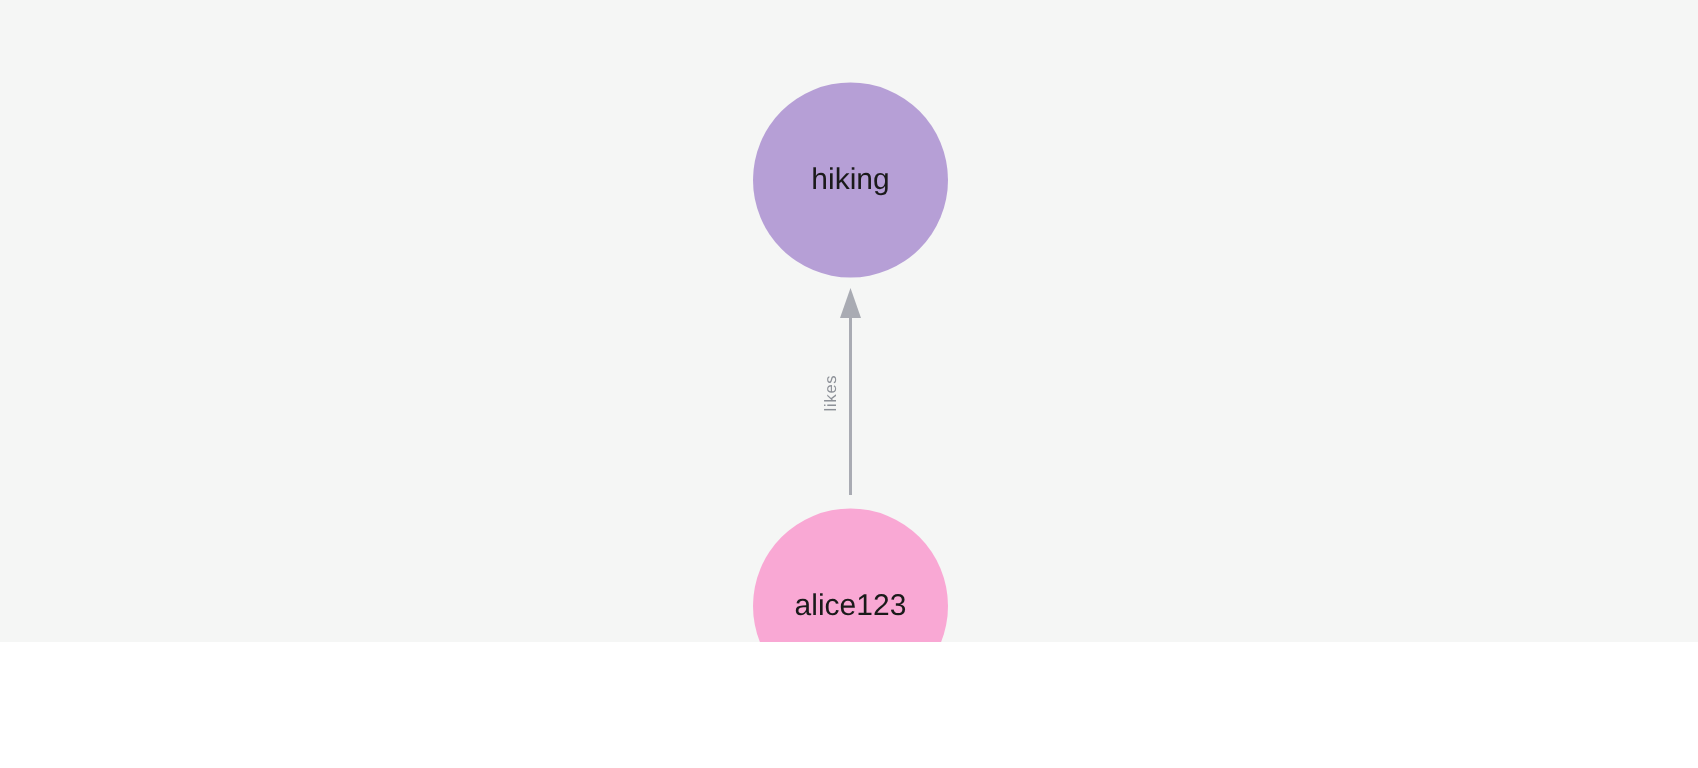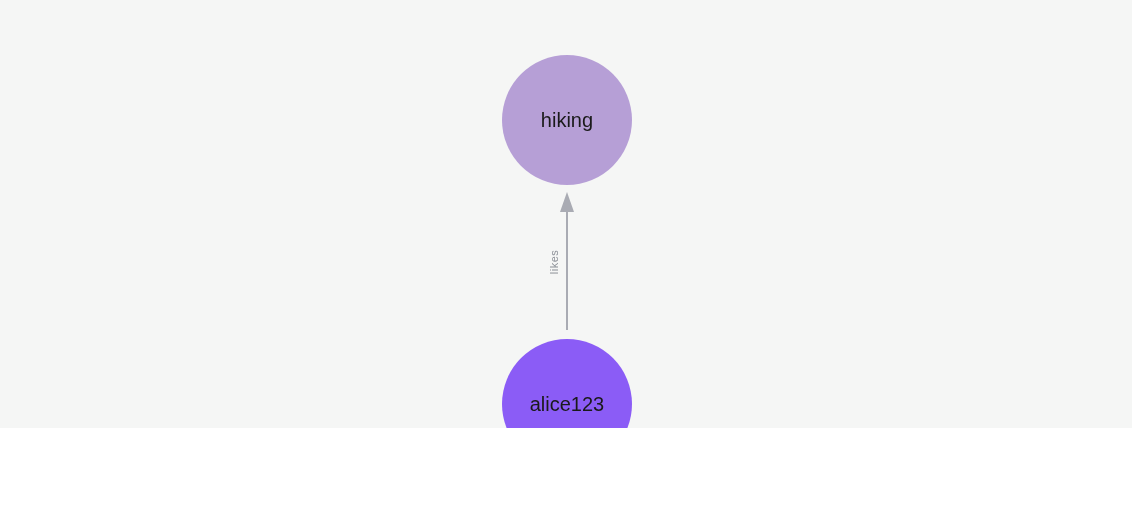--- a/index.html
+++ b/index.html
@@ -33,21 +33,21 @@
     white-space: nowrap;
   }
   .node-hiking {
     left: 502px;
     top: 55px;
     background: #b69fd6;
   }
   .node-alice {
     left: 502px;
     top: 339px;
-    background: #8b5cf6;
+    background: #f9a8d4;
     align-items: center;
   }
   .edge-line {
     position: absolute;
     left: 566px;
     top: 211px;
     width: 2px;
     height: 119px;
     background: #a9abb3;
   }

